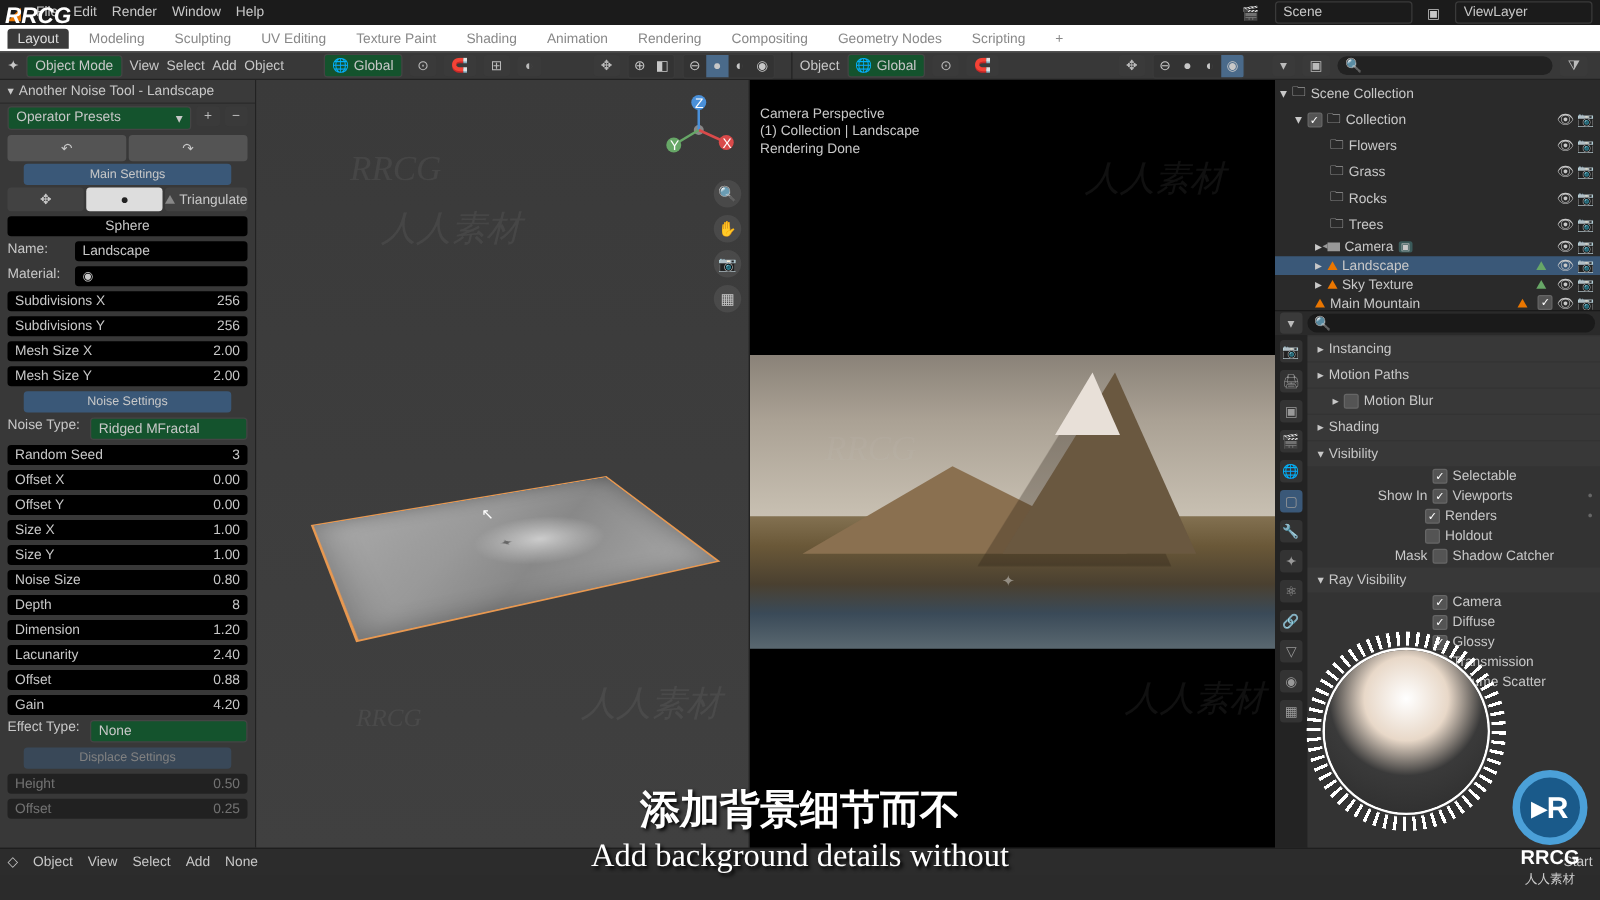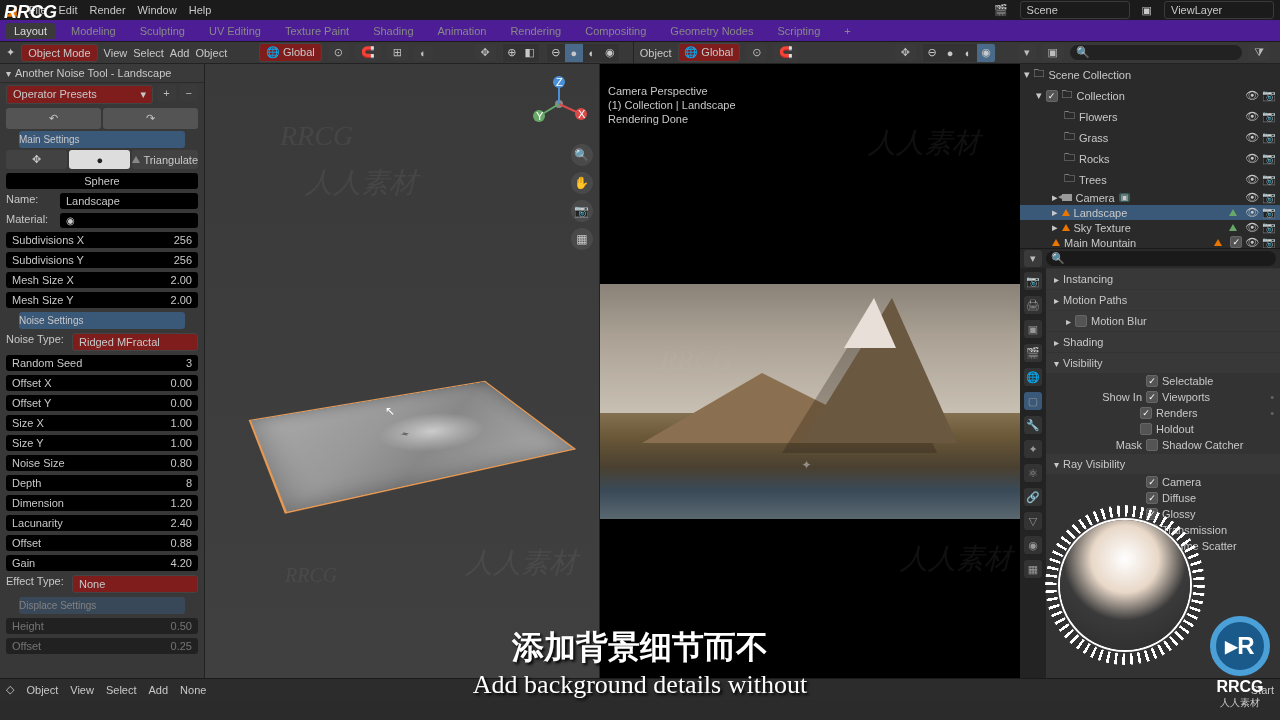--- a/index.html
+++ b/index.html
@@ -1,37 +1,37 @@
 <!DOCTYPE html>
 <html><head>
 <meta charset="utf-8">
 <style>
 *{margin:0;padding:0;box-sizing:border-box;font-family:Arial,sans-serif;font-size:11px;color:#c8c8c8;}
 body{width:1280px;height:720px;background:#2b2b2b;overflow:hidden;position:relative;}
 .topbar1{height:20px;background:#1b1b1b;display:flex;align-items:center;padding:0 6px;gap:12px;}
-.topbar2{height:22px;background:#4c1d95;display:flex;align-items:center;padding:0 6px;gap:8px;border-bottom:1px solid #1a1a1a;}
+.topbar2{height:22px;background:#ffffff;display:flex;align-items:center;padding:0 6px;gap:8px;border-bottom:1px solid #1a1a1a;}
 .topbar3{height:22px;background:#383838;display:flex;align-items:center;padding:0 6px;gap:6px;border-bottom:1px solid #222;}
 .tab{padding:2px 8px;color:#888;}
 .tab.active{background:#3a3a3a;color:#ddd;border-radius:3px 3px 0 0;}
 .btn{background:#3a3a3a;padding:2px 6px;border-radius:3px;color:#bbb;}
-.dd{background:#7f1d1d;padding:2px 6px;border-radius:3px;color:#bbb;border:1px solid #444;}
+.dd{background:#14532d;padding:2px 6px;border-radius:3px;color:#bbb;border:1px solid #444;}
 .main{height:614px;display:flex;}
 .sidebar-left{width:205px;background:#383838;border-right:1px solid #222;overflow:hidden;}
 .sidebar-right{width:260px;background:#2b2b2b;display:flex;}
 .prop-icons{width:26px;background:#232323;display:flex;flex-direction:column;align-items:center;padding-top:4px;gap:6px;}
 .prop-icons .pi{width:18px;height:18px;background:#333;border-radius:3px;display:flex;align-items:center;justify-content:center;font-size:11px;color:#999;}
 .prop-icons .pi.active{background:#3a5878;}
 .prop-body{flex:1;background:#333;overflow:hidden;}
 .viewport{flex:1;position:relative;display:flex;}
 .vp-left{flex:1;background:linear-gradient(#3a3a3a,#404040);position:relative;border-right:1px solid #222;}
 .vp-right{width:420px;background:#000;position:relative;}
 .panel-hdr{background:#3a3a3a;padding:3px 6px;display:flex;align-items:center;gap:4px;border-bottom:1px solid #2a2a2a;font-size:10px;}
 .row{display:flex;align-items:flex-start;padding:2px 6px;gap:4px;}
 .field{flex:1;background:#000000;padding:2px 6px;border-radius:3px;font-size:10px;display:flex;justify-content:space-between;}
-.section-title{background:#3a5878;padding:3px 0;text-align:left;font-size:10px;border-radius:3px;margin:2px 19px;}
+.section-title{background:#3a5878;padding:3px 0;text-align:center;font-size:10px;border-radius:3px;margin:2px 19px;}
 .twobtn{display:flex;gap:2px;margin:2px 6px;}
 .twobtn>div{flex:1;background:#545454;text-align:center;padding:4px 0;border-radius:3px;}
 .threeway{display:flex;gap:2px;margin:2px 6px;}
 .threeway>div{flex:1;background:#424242;text-align:center;padding:3px 0;border-radius:3px;display:flex;align-items:center;justify-content:center;gap:3px;}
 .threeway>div.sel{background:#ddd;color:#222;}
 .outliner{height:184px;background:#2a2a2a;overflow:hidden;}
 .ol-row{display:flex;align-items:center;padding:1px 4px;gap:4px;font-size:10px;}
 .ol-row.sel{background:#3a5878;}
 .ol-icons{margin-left:auto;display:flex;gap:3px;font-size:9px;color:#888;}
 .check{width:12px;height:12px;border:1px solid #666;border-radius:2px;display:inline-flex;align-items:center;justify-content:center;font-size:9px;background:#545454;}

